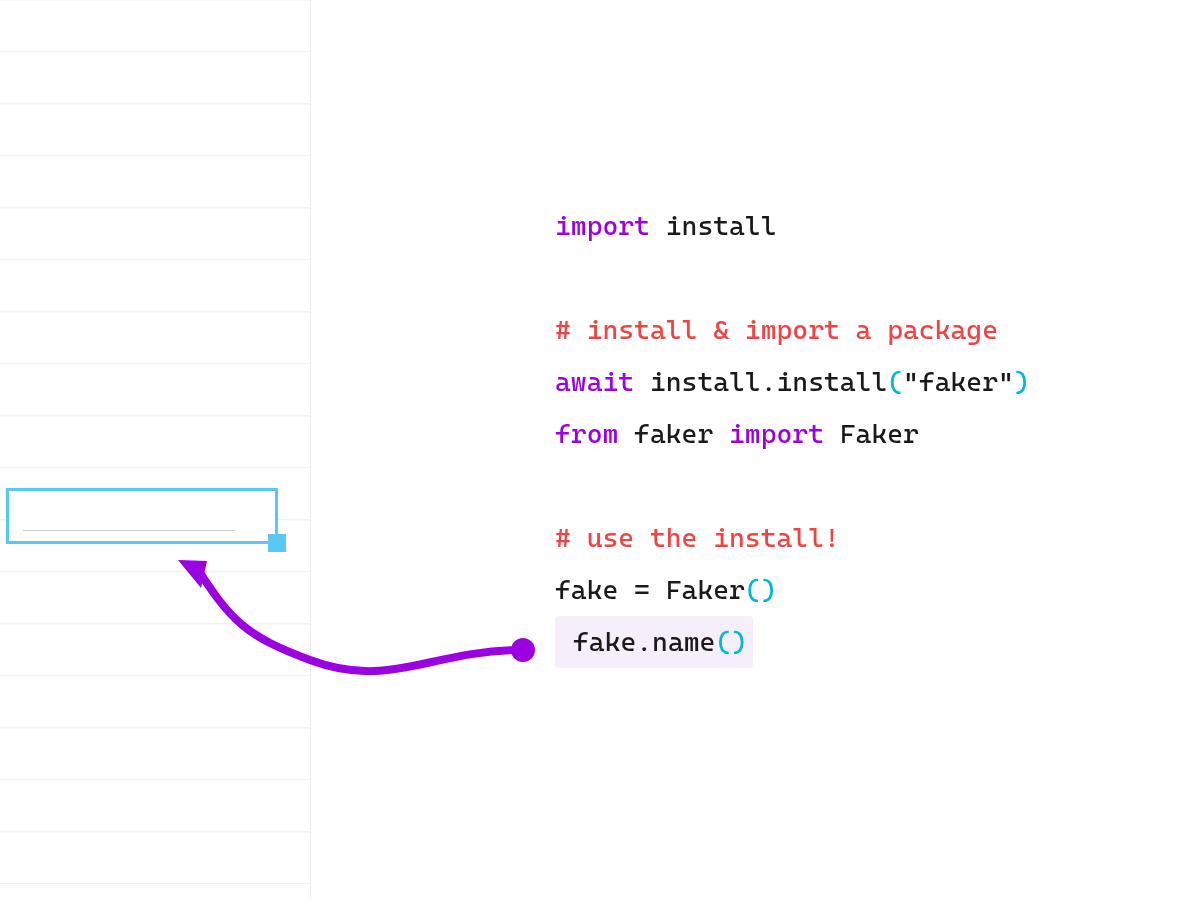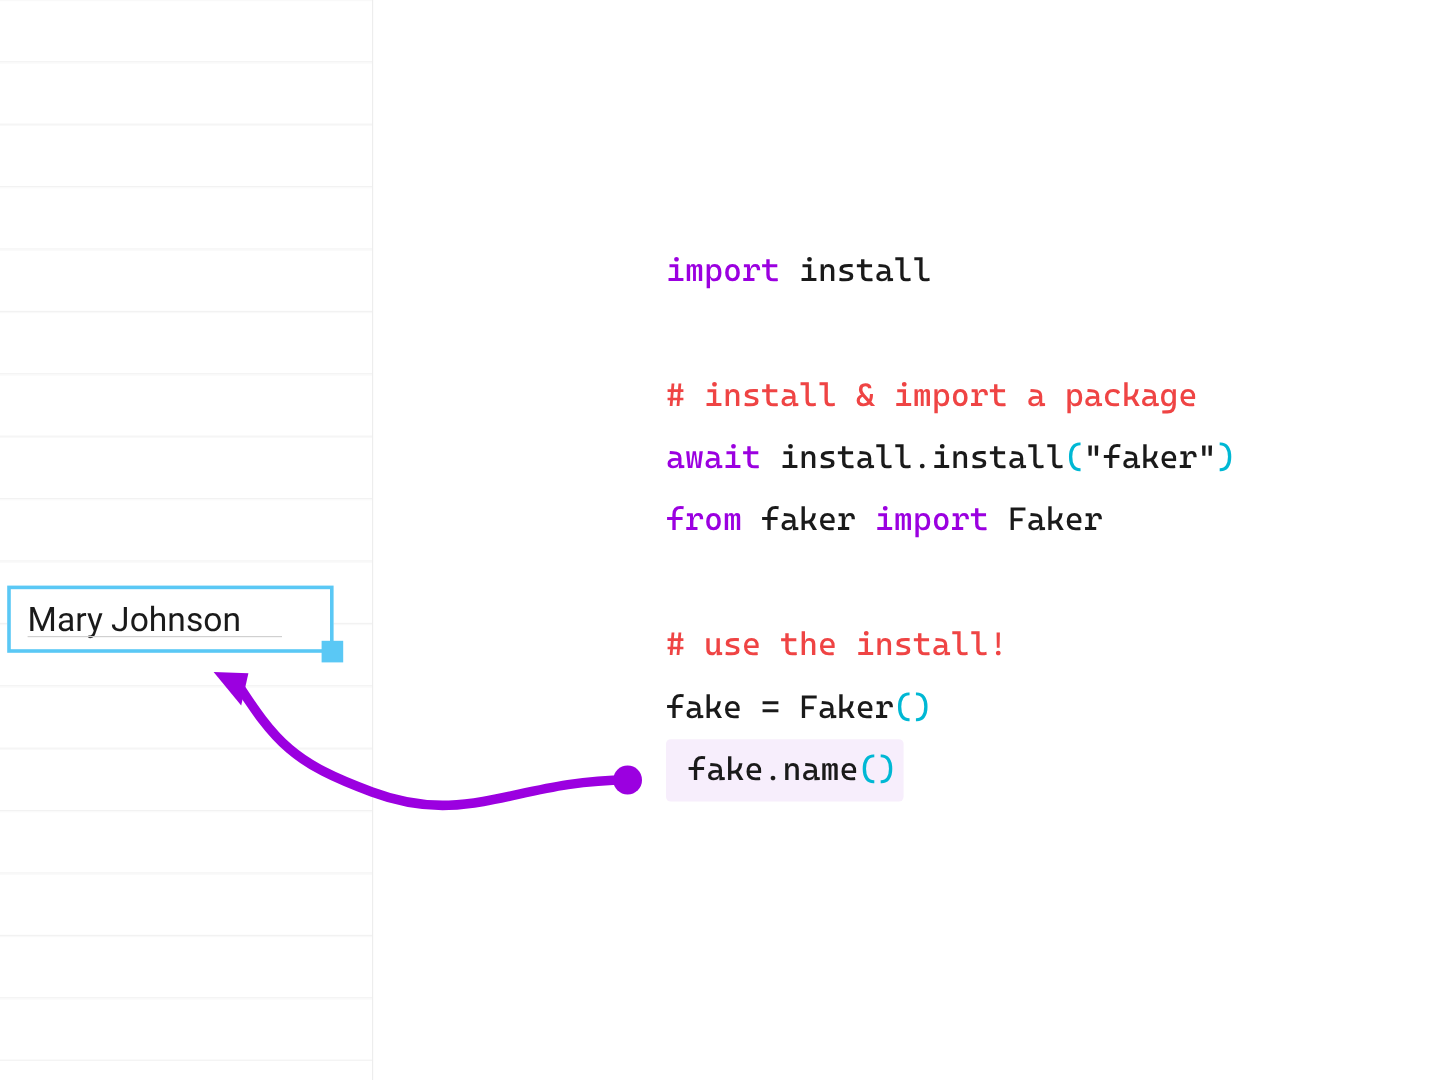--- a/index.html
+++ b/index.html
@@ -119,21 +119,20 @@
     <div class="grid-row"></div>
   <div class="grid-row"></div>
     <div class="grid-row"></div>
     <div class="grid-row"></div>
   <div class="grid-row"></div>
     <div class="grid-row"></div>
 </div>
 <div class="grid-col-divider"></div>
 
 <div class="cell">
-  <span class="cell-text">Mary Johnson</span>
   <div class="cell-underline"></div>
   <div class="cell-handle"></div>
 </div>
 
 <div class="code" id="code-block"><span class="k">import </span><span>install</span>
 
 <span class="c"># install &amp; import a package</span>
 <span class="k">await </span><span>install.install</span><span class="p">(</span><span class="s">"faker"</span><span class="p">)</span>
 <span class="k">from </span><span>faker </span><span class="k">import </span><span>Faker</span>
 

